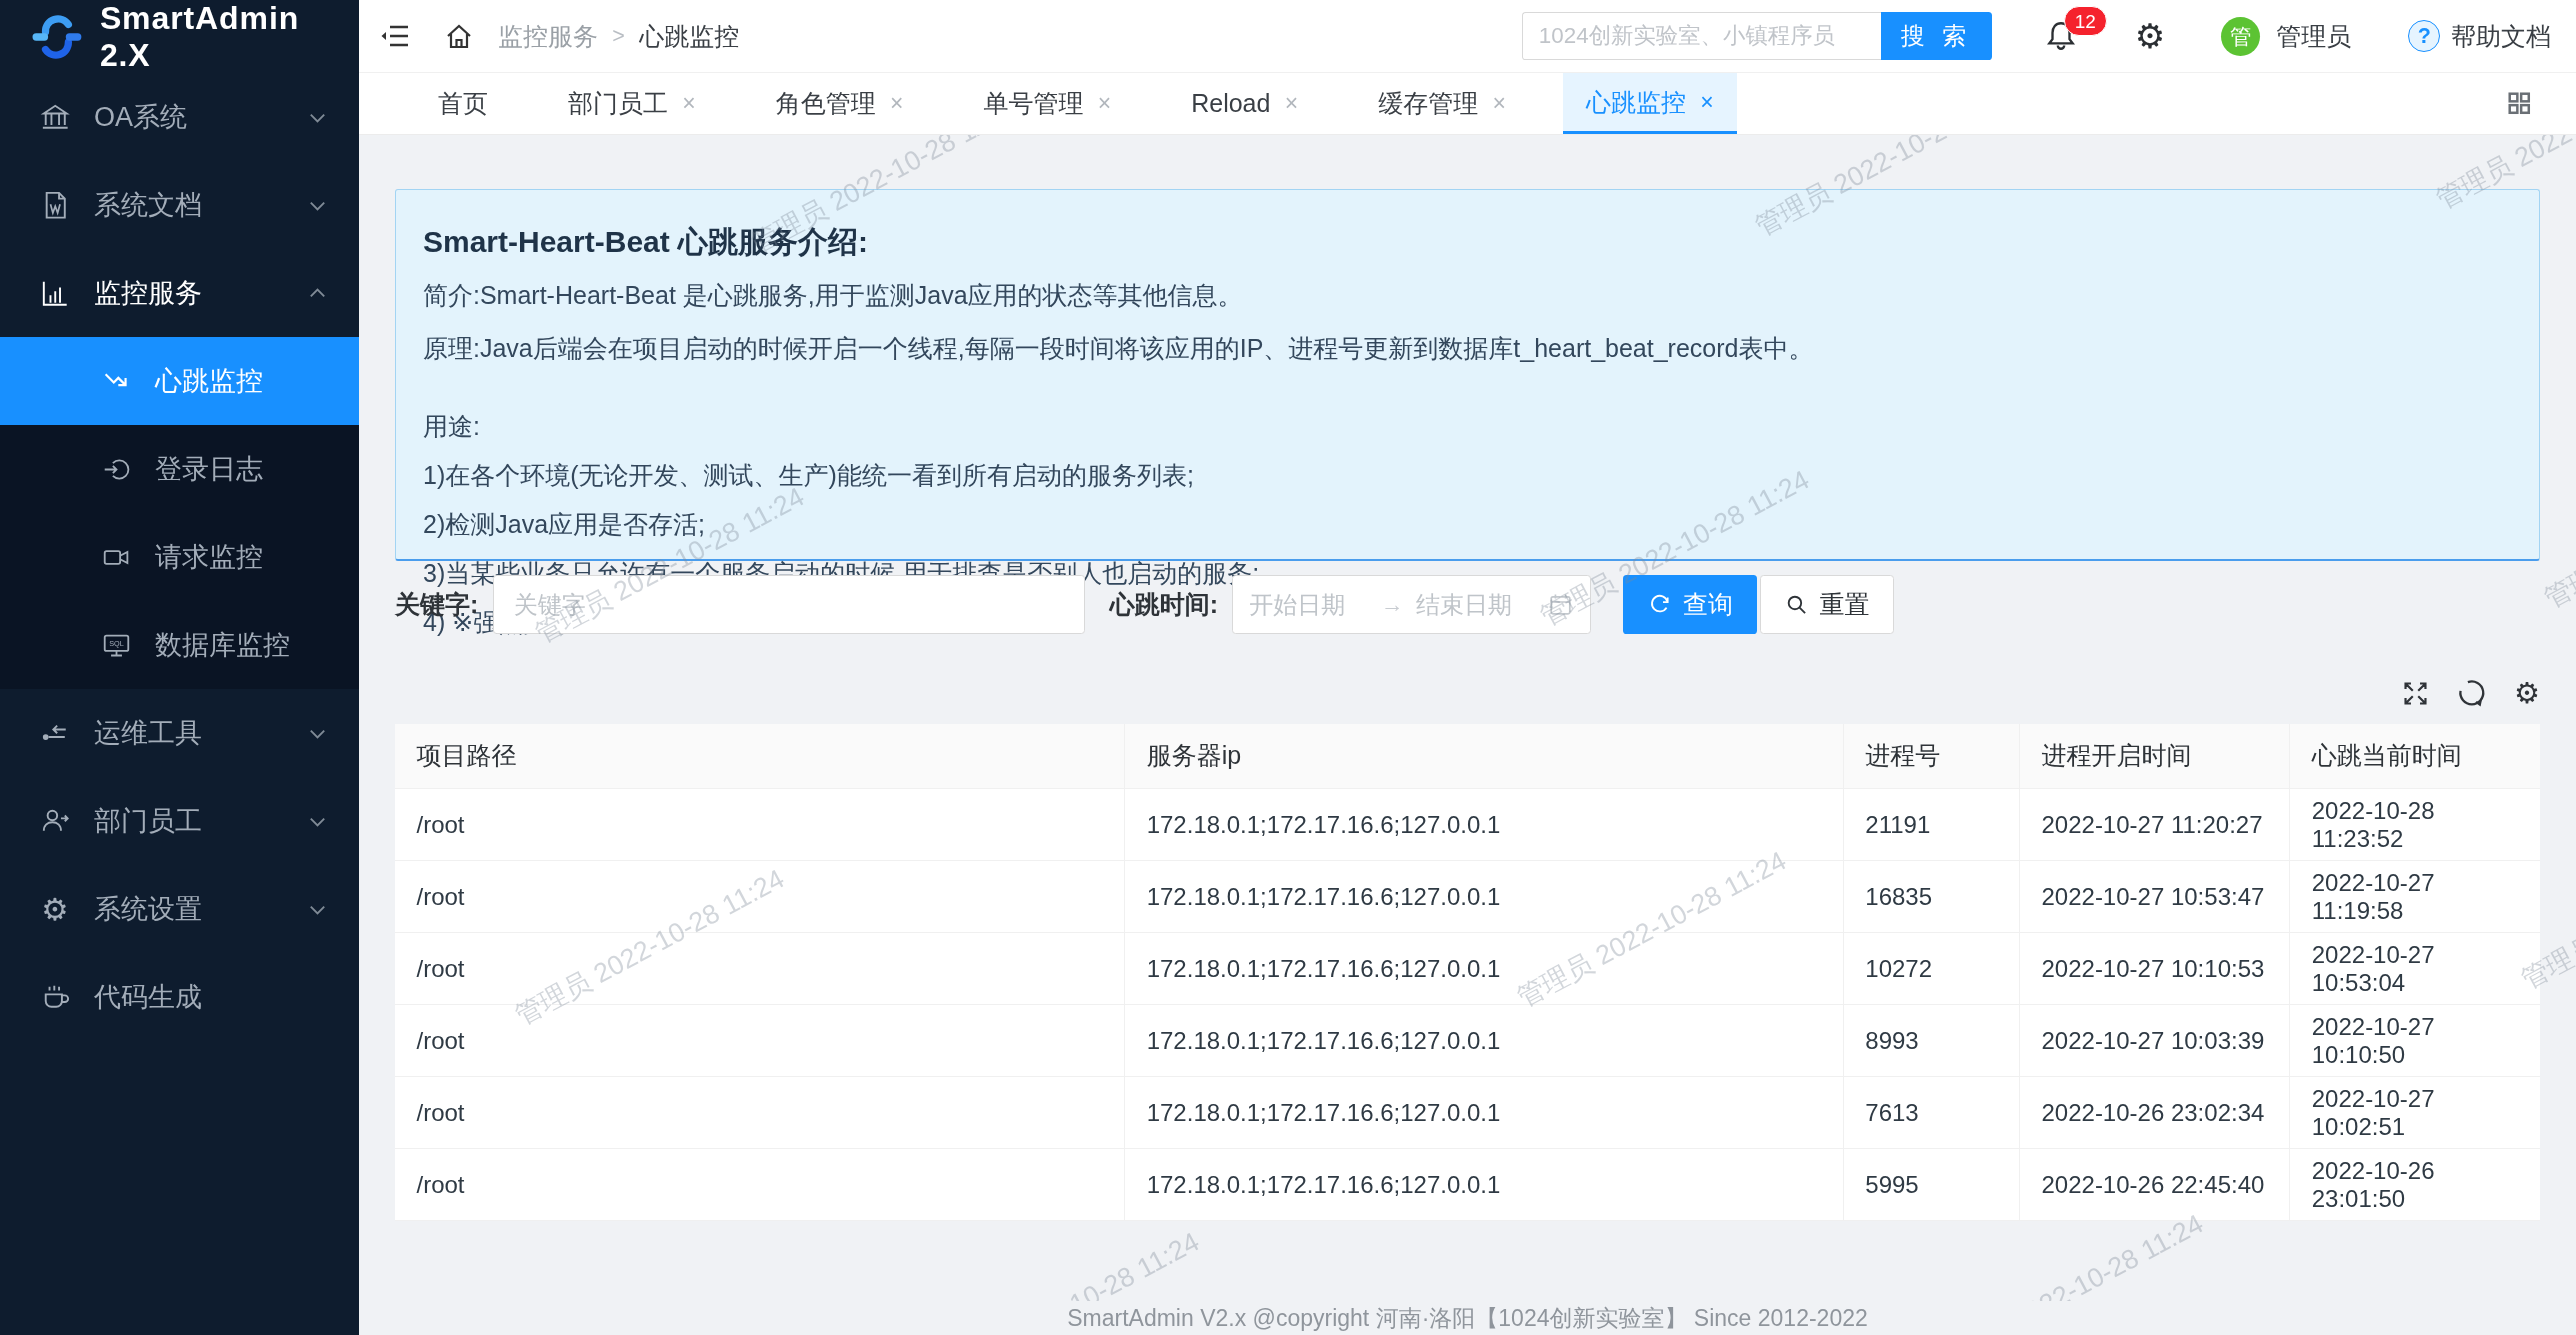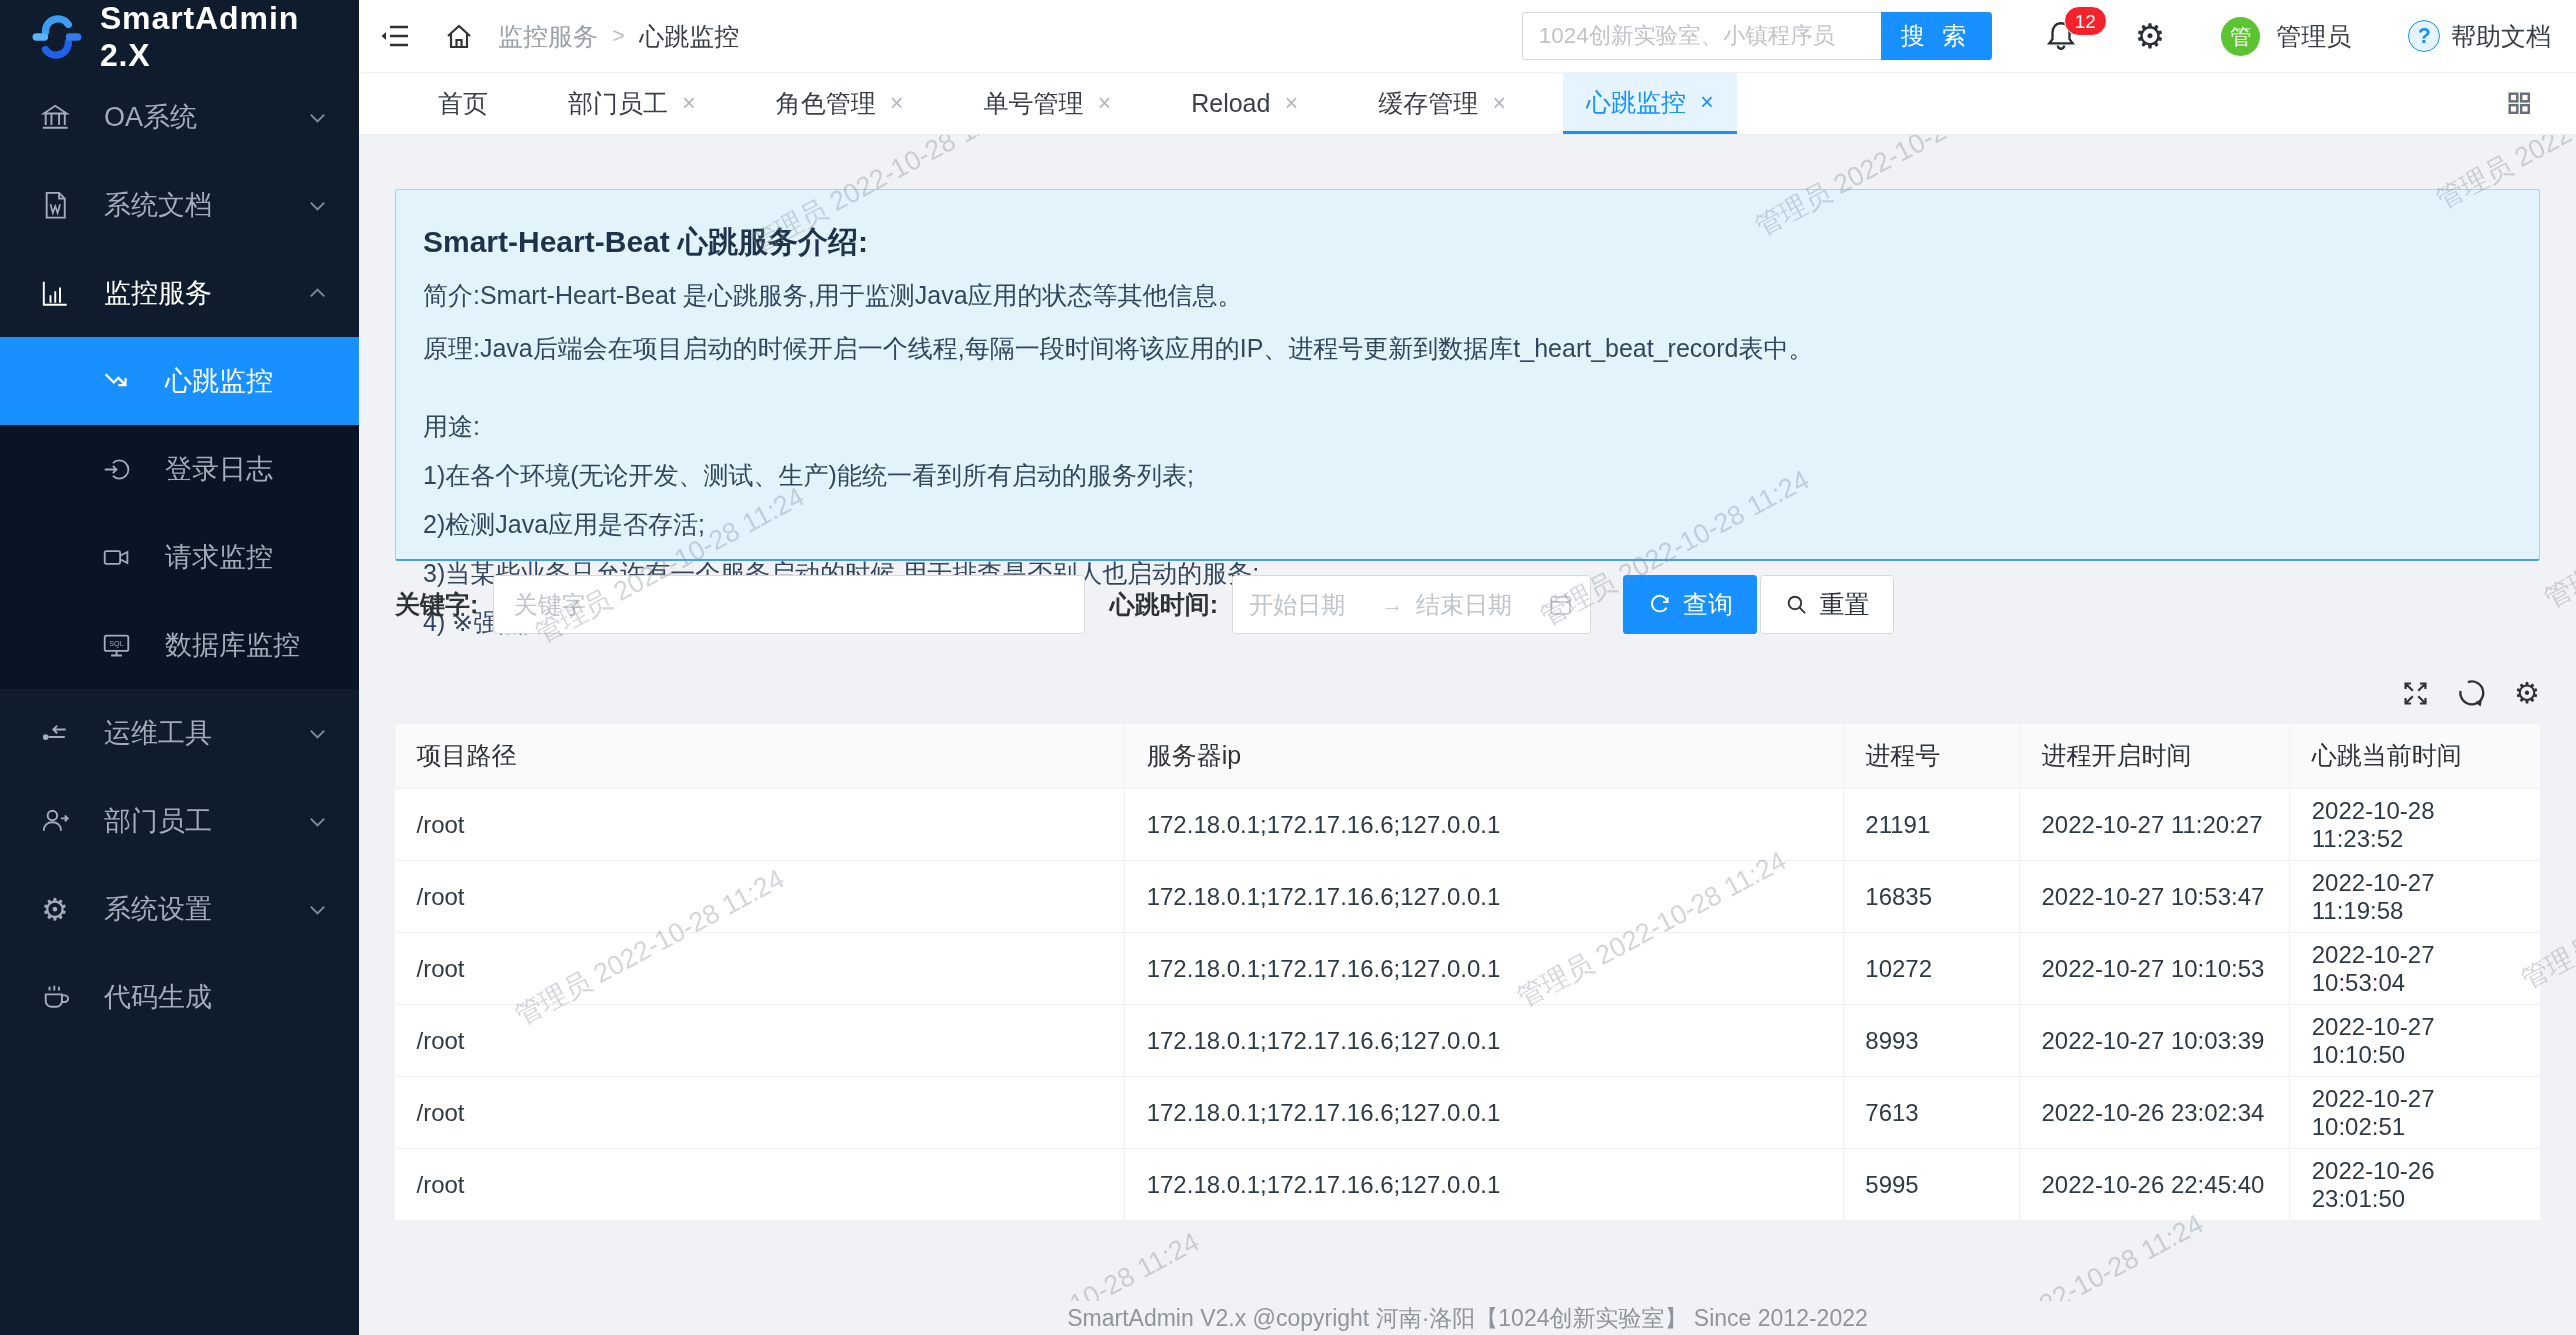--- a/index.html
+++ b/index.html
@@ -5,21 +5,21 @@
   * { box-sizing: border-box; margin: 0; padding: 0; }
   html,body { width:2576px; height:1335px; overflow:hidden; }
   body { font-family:"Liberation Sans","DejaVu Sans",sans-serif; color:#333; background:#f0f2f5; }
   .app { display:flex; width:2576px; height:1335px; }
 
   
   .sidebar { width:359px; flex:0 0 359px; background:#0e1c2e; display:flex; flex-direction:column; }
   .logo { height:73px; display:flex; align-items:center; padding-left:32px; gap:18px; }
   .logo-text { color:#fff; font-size:32px; font-weight:bold; letter-spacing:0.9px; }
   .menu { flex:1; overflow:hidden; }
-  .menu-item { height:88px; display:flex; align-items:center; padding:0 30.5px 0 39px; color:#a3adb9; font-size:27px; cursor:pointer;gap:10px; }
+  .menu-item { height:88px; display:flex; align-items:center; padding:0 30.5px 0 39px; color:#a3adb9; font-size:27px; cursor:pointer; }
   .menu-item .mi-icon { width:32px; height:32px; margin-right:23px; flex:0 0 32px; display:flex; align-items:center; justify-content:center; }
   .menu-item .mi-label { flex:1; }
   .menu-item .chev { width:23px; height:23px; color:#7f8a96; }
   .menu-item.open { color:#ffffff; }
   .submenu { background:#0a1424; }
   .submenu .menu-item { padding-left:100px; }
   .menu-item.active { background:#1890ff; color:#fff; }
   .menu-item.active .mi-icon { color:#fff; }
   .glyph-gear { font-size:30.5px; line-height:1; }
 

